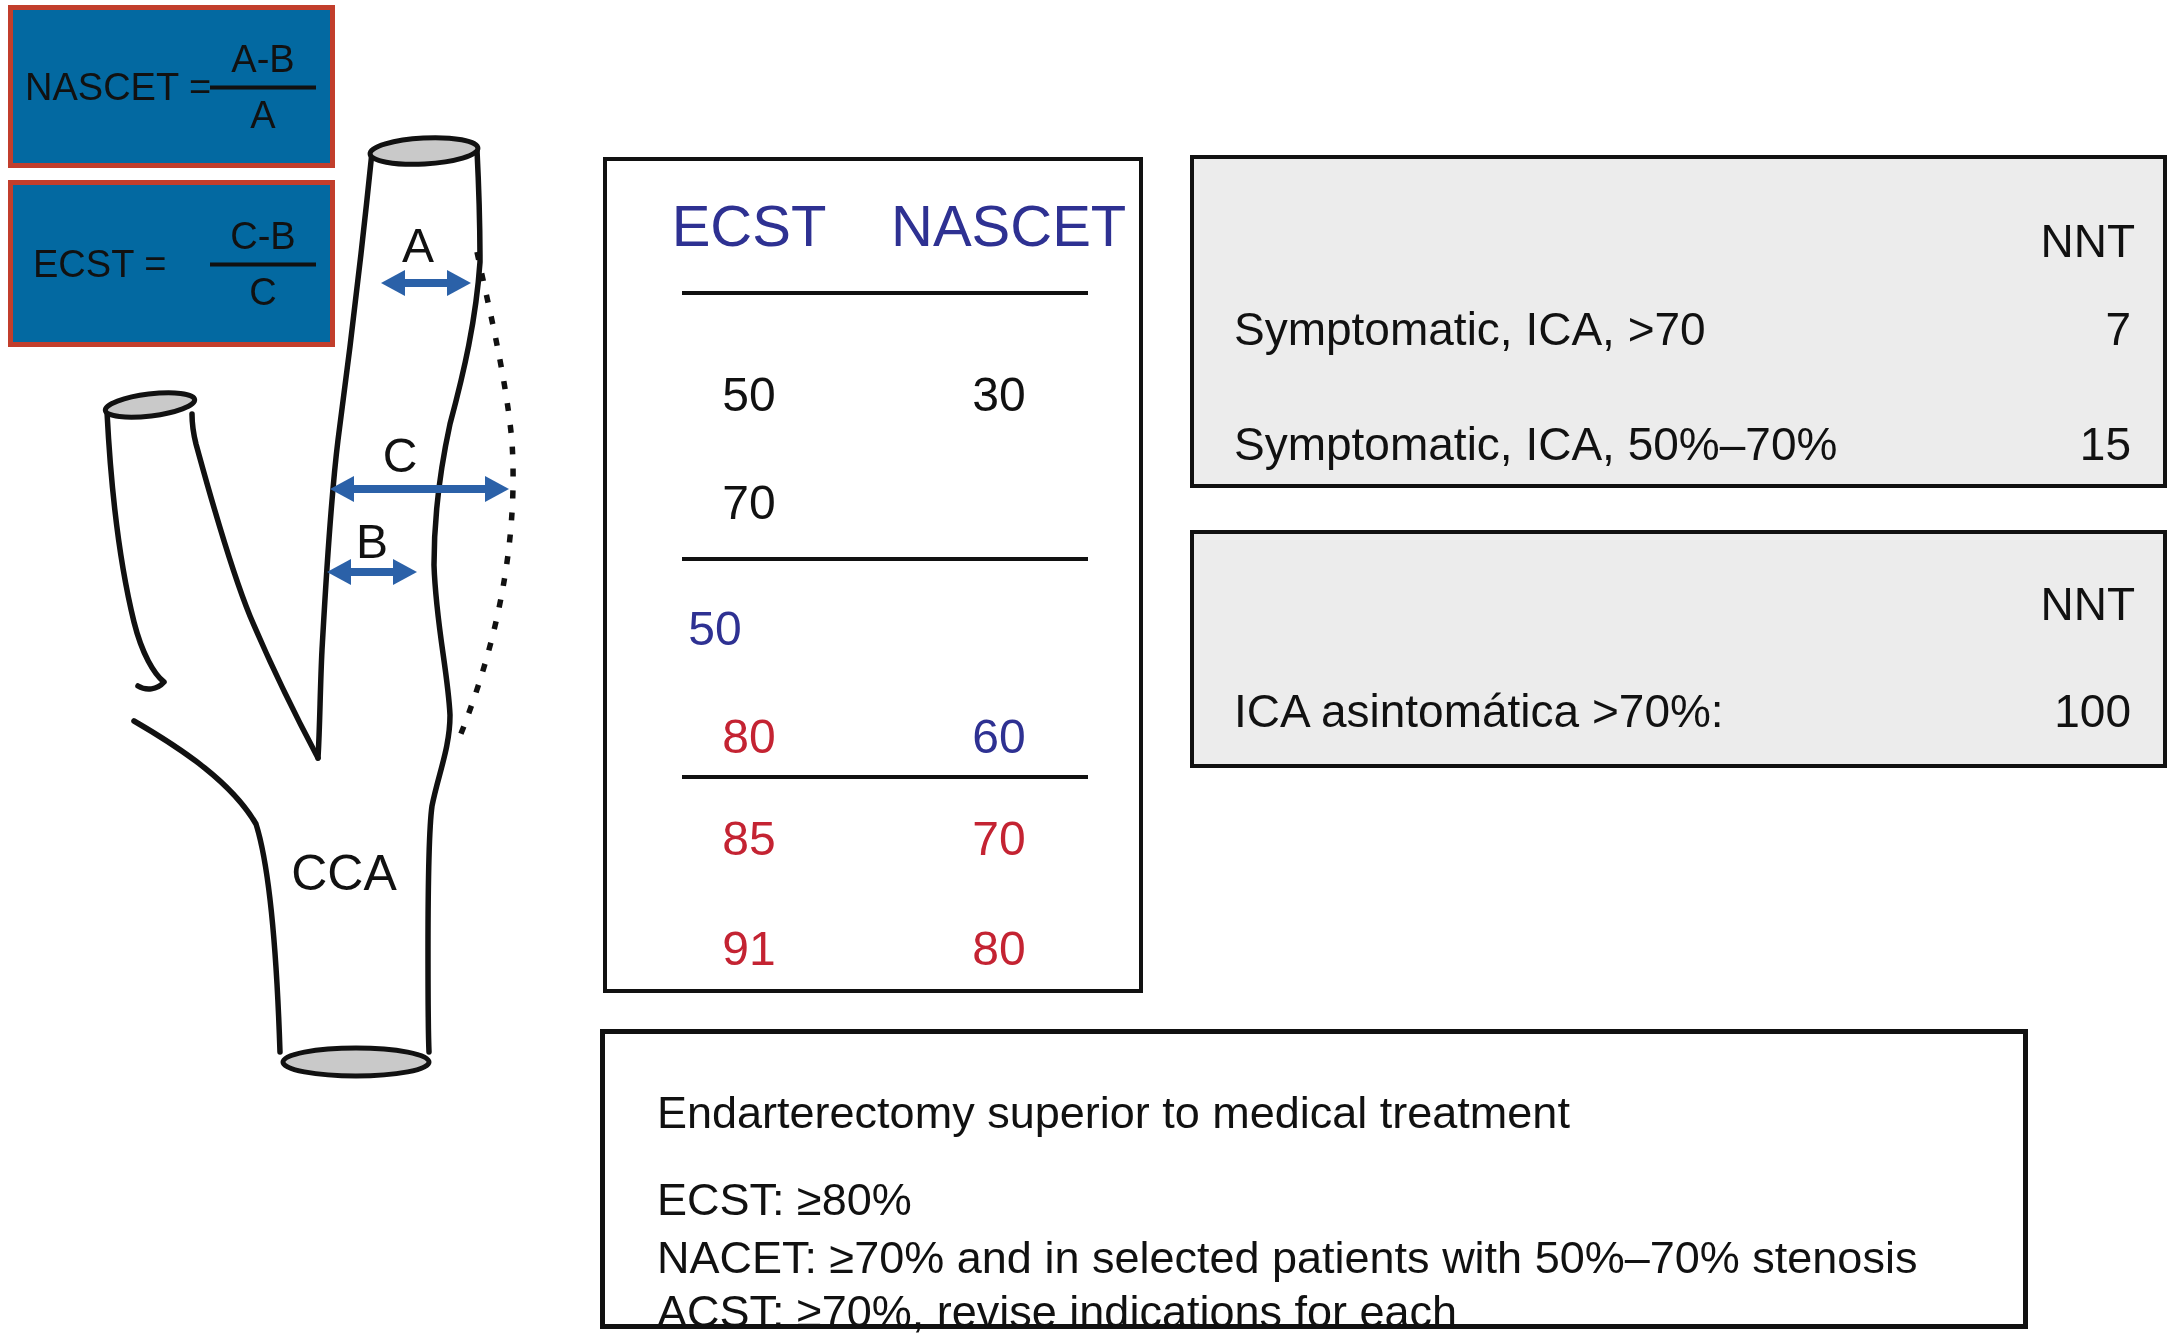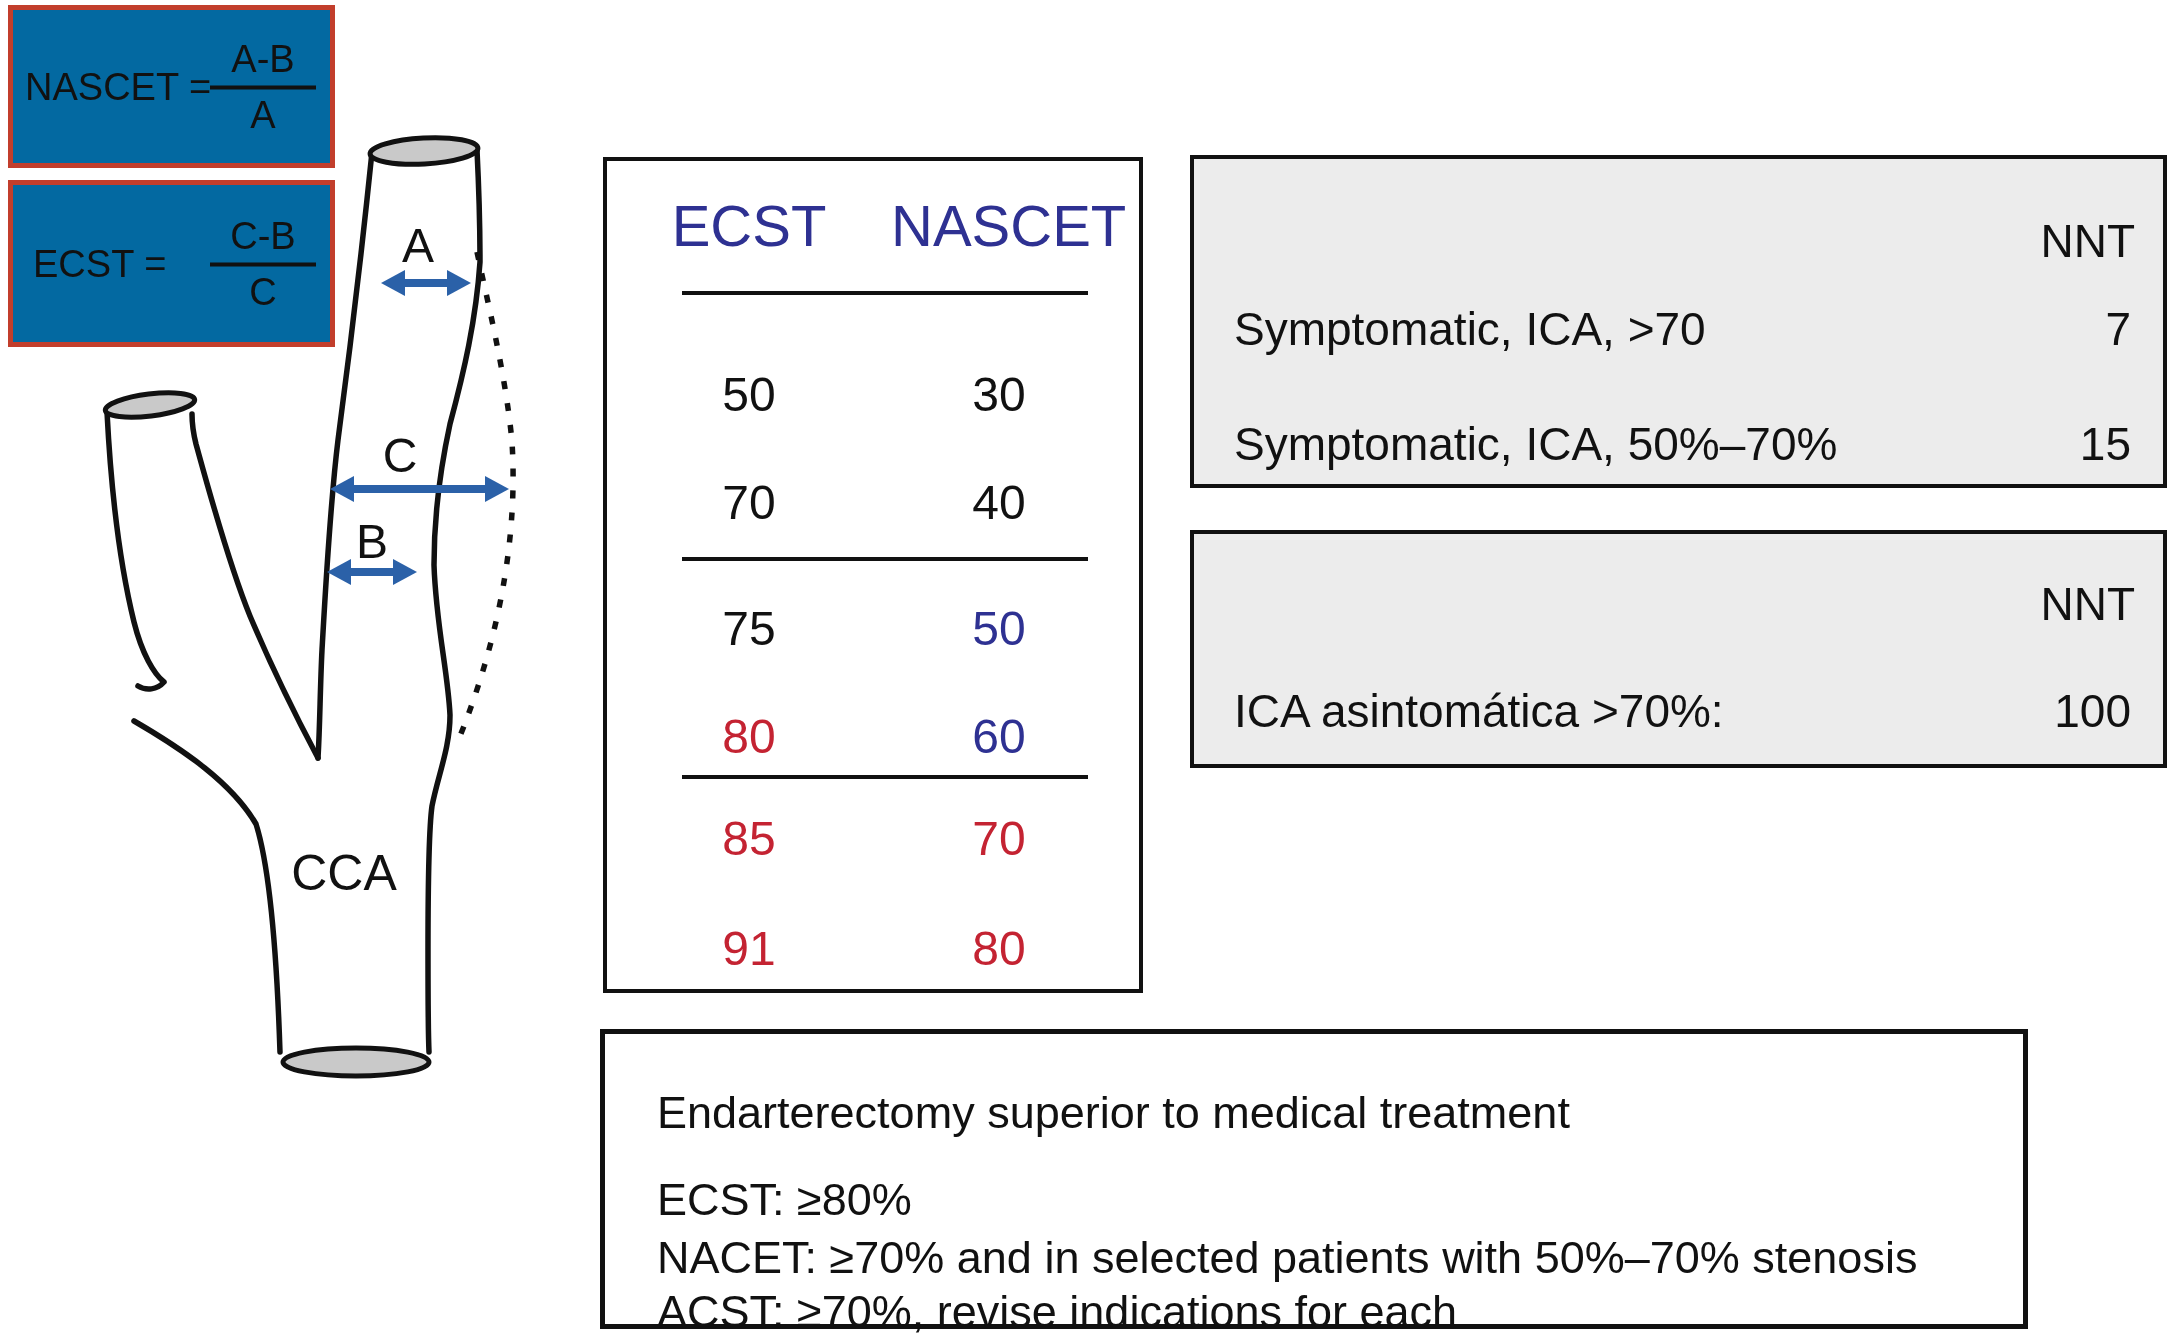--- a/index.html
+++ b/index.html
@@ -137,26 +137,24 @@
     <div class="t-cell c2">NASCET</div>
   </div>
   <div class="t-rule" style="top:130px;"></div>
 
   <div class="t-row" style="top:207px;">
     <div class="t-cell c1" style="color: rgb(17, 17, 17);">50</div>
     <div class="t-cell c2" style="color: rgb(17, 17, 17);">30</div>
   </div>
   <div class="t-row" style="top:315px;">
     <div class="t-cell c1" style="color: rgb(17, 17, 17);">70</div>
-    <div class="t-cell c2" style="color: rgb(17, 17, 17);">40</div>
   </div>
   <div class="t-rule" style="top:396px;"></div>
 
   <div class="t-row" style="top:441px;">
-    <div class="t-cell c1" style="color: rgb(17, 17, 17);">75</div>
     <div class="t-cell c2" style="color: rgb(46, 49, 146);">50</div>
   </div>
   <div class="t-row" style="top:549px;">
     <div class="t-cell c1" style="color: rgb(196, 35, 50);">80</div>
     <div class="t-cell c2" style="color: rgb(46, 49, 146);">60</div>
   </div>
   <div class="t-rule" style="top:614px;"></div>
 
   <div class="t-row" style="top:651px;">
     <div class="t-cell c1" style="color: rgb(196, 35, 50);">85</div>

